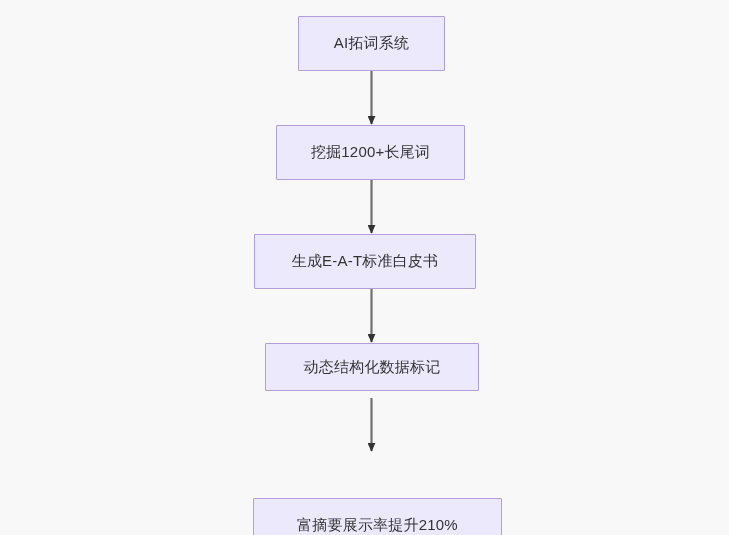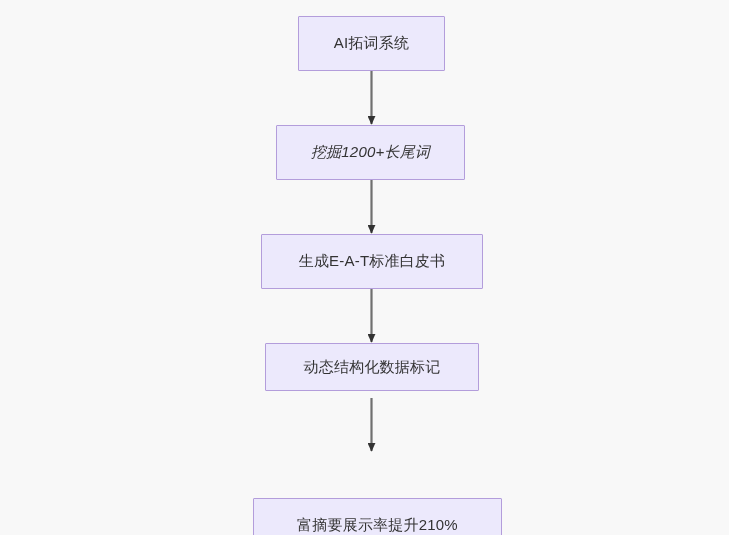--- a/index.html
+++ b/index.html
@@ -71,25 +71,25 @@
     </g>
     <g>
       <line x1="371.5" y1="398" x2="371.5" y2="451" stroke="#707070" stroke-width="2.2" marker-end="url(#arrowhead)"></line>
     </g>
   </svg>
 
   <div class="node" style="left:298px; top:16px; width:147px; height:55px;">
     <span class="node-label">AI拓词系统</span>
   </div>
 
-  <div class="node" style="left:276px; top:125px; width:189px; height:55px;font-style:italic;">
+  <div class="node" style="left:276px; top:125px; width:189px; height:55px;">
     <span class="node-label">挖掘1200+长尾词</span>
   </div>
 
-  <div class="node" style="left:261px; top:234px; width:222px; height:55px;">
+  <div class="node" style="left:254px; top:234px; width:222px; height:55px;">
     <span class="node-label">生成E-A-T标准白皮书</span>
   </div>
 
   <div class="node" style="left:265px; top:343px; width:214px; height:48px;">
     <span class="node-label">动态结构化数据标记</span>
   </div>
 
   <div class="node" style="left:253px; top:470px; width:249px; height:55px;margin-top:28px;">
     <span class="node-label">富摘要展示率提升210%</span>
   </div>

